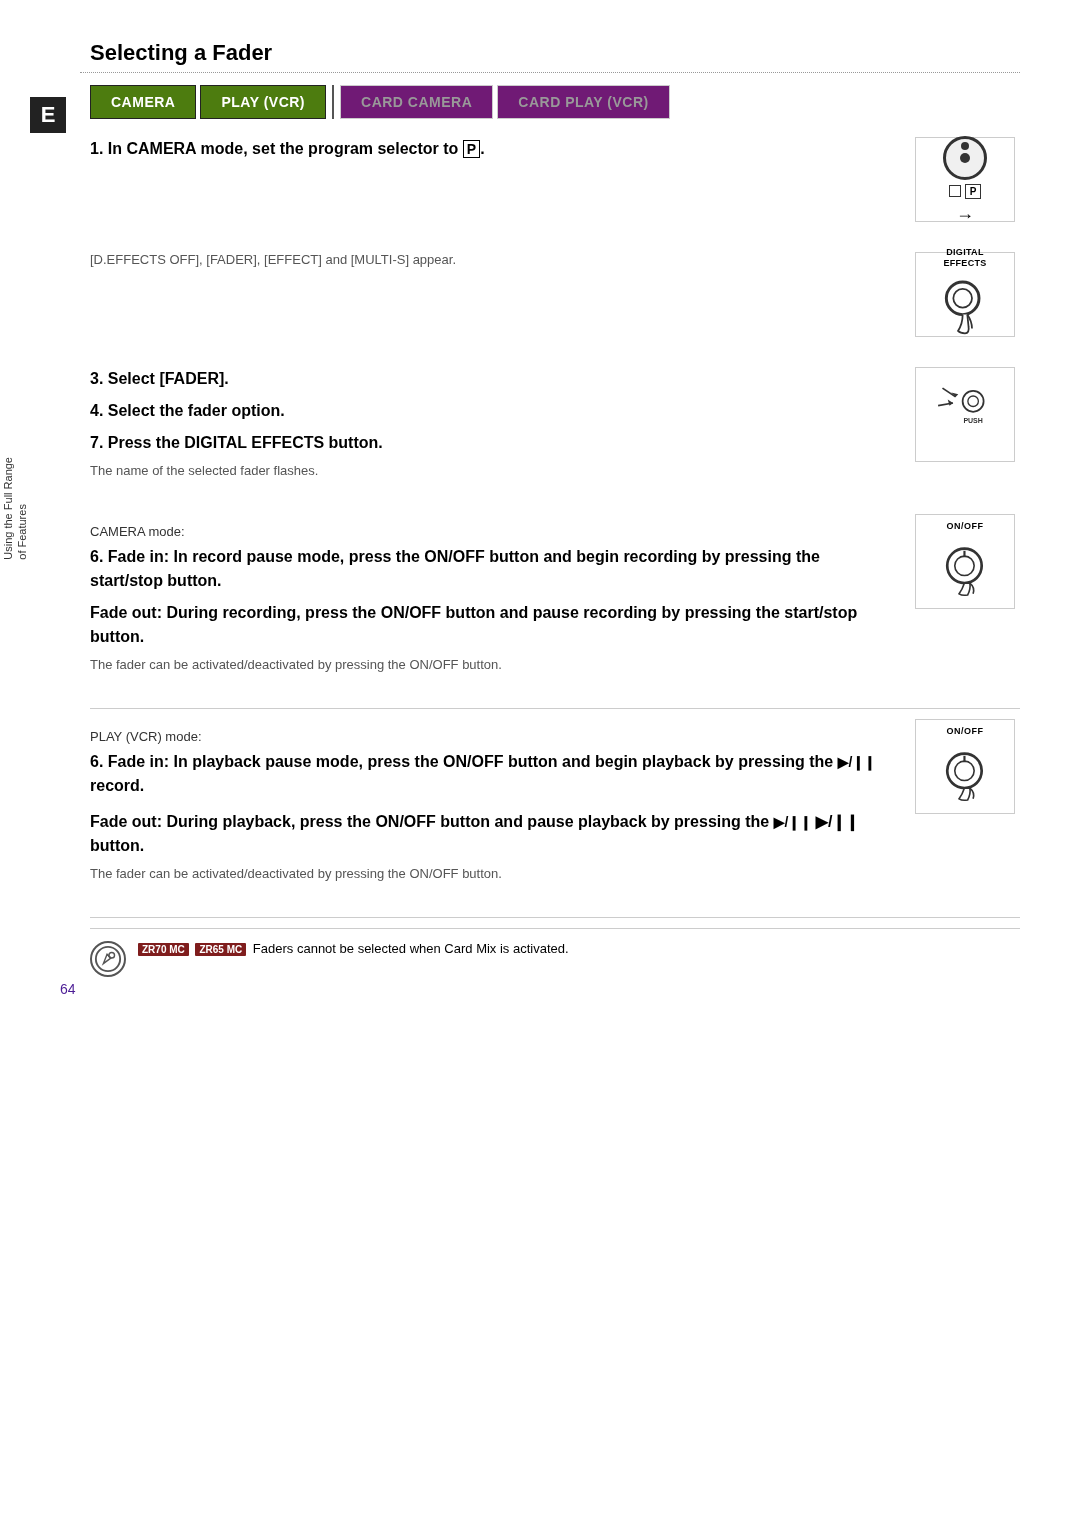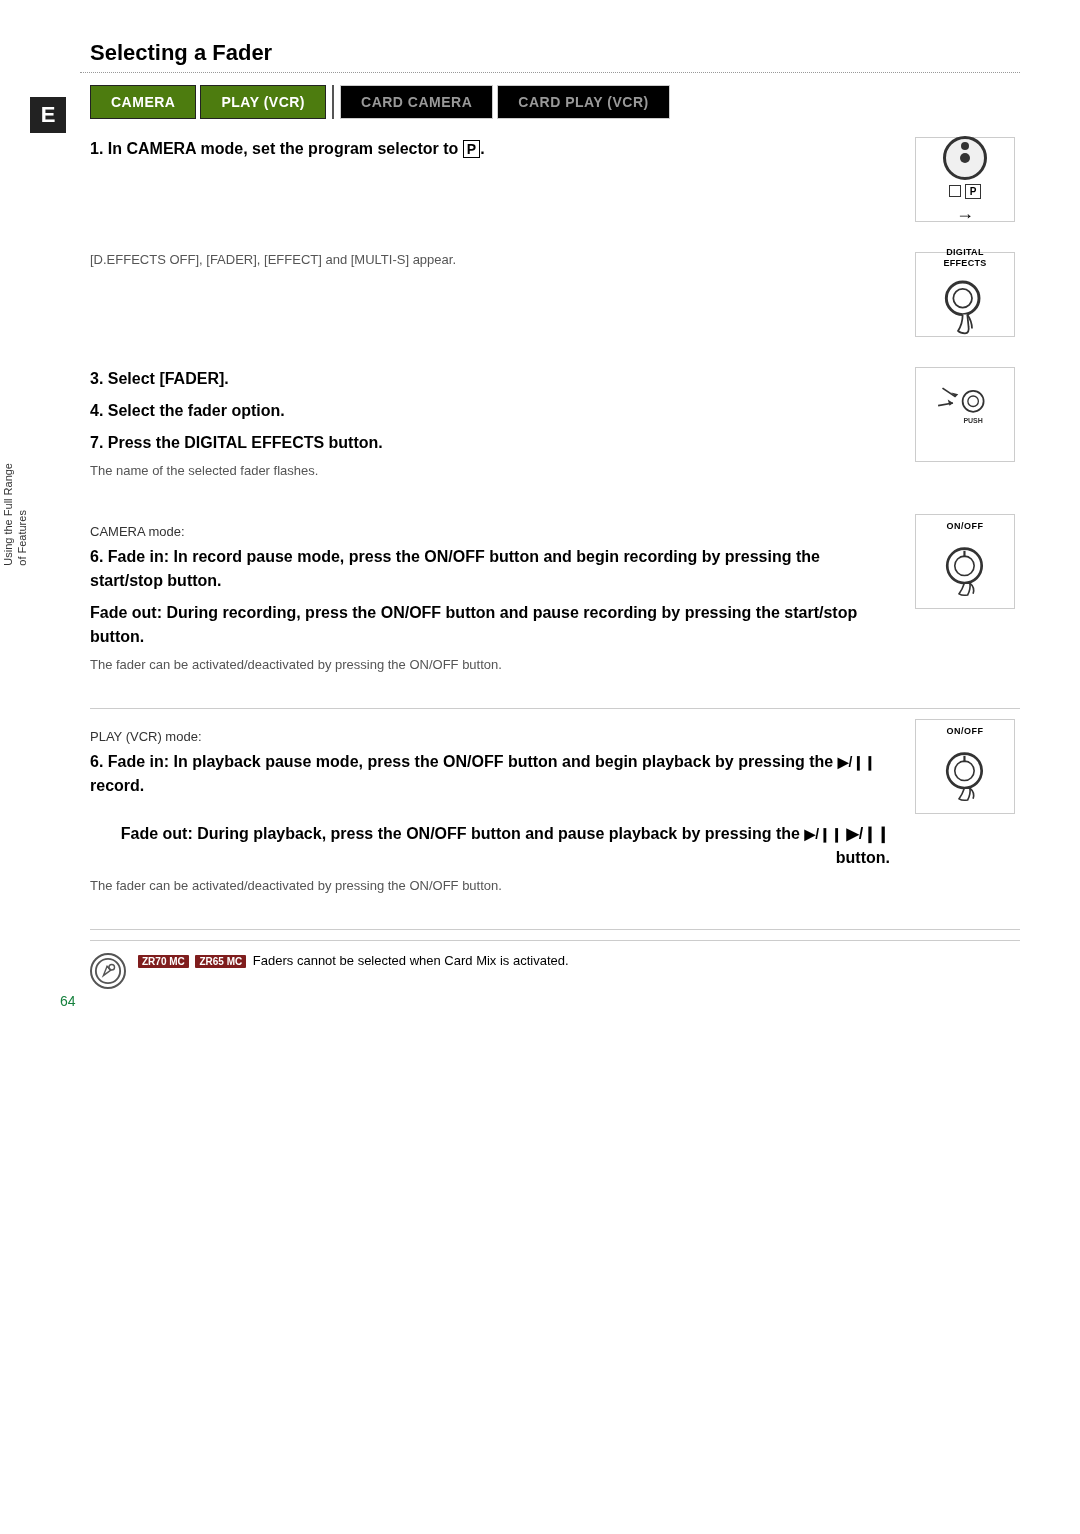--- a/index.html
+++ b/index.html
@@ -81,21 +81,21 @@
       border: 1px solid #ccc;
     }
 
     .tab-active {
       background: #4d7c0f;
       color: #fff;
       border-color: #222;
     }
 
     .tab-inactive {
-      background: #000000;
+      background: #701a75;
       color: #999;
       border-color: #ccc;
     }
 
     
     .content-row {
       display: flex;
       align-items: flex-start;
       margin-bottom: 20px;
     }
@@ -185,21 +185,21 @@
       padding: 1px 4px;
       margin-right: 3px;
       border-radius: 1px;
     }
 
     .page-number {
       position: absolute;
       bottom: 20px;
       left: 60px;
       font-size: 14px;
-      color: #15803d;
+      color: #4c1d95;
     }
 
     .divider-line {
       border: none;
       border-top: 1px solid #ccc;
       margin: 10px 0;
     }
 
     
     .prog-icon {
@@ -374,21 +374,21 @@
   <hr class="divider-line" style="margin-left:10px;">
 
   <div class="content-row" style="margin-left: 10px; margin-top: 8px;">
     <div class="content-main">
       <div class="section-label">PLAY (VCR) mode:</div>
       <div class="step">
         <span>6. Fade in: In playback pause mode, press the ON/OFF button and begin playback by pressing the</span>
         <span style="font-size:14px;"> ▶/❙❙ </span>
         <span>record.</span>
       </div>
-      <div class="step" style="margin-top:24px;text-align:right;">
+      <div class="step" style="margin-top:12px;">
         <span>Fade out: During playback, press the ON/OFF button and pause playback by pressing the</span>
         <span style="font-size:14px;"> ▶/❙❙ </span>
         <span>▶/❙❙ button.</span>
       </div>
       <div class="step-note" style="margin-top:8px;">The fader can be activated/deactivated by pressing the ON/OFF button.</div>
     </div>
     <div class="content-image">
       <div class="icon-box" style="height:95px;">
         <div style="display:flex;flex-direction:column;align-items:center;">
           <div class="onoff-label">ON/OFF</div>

